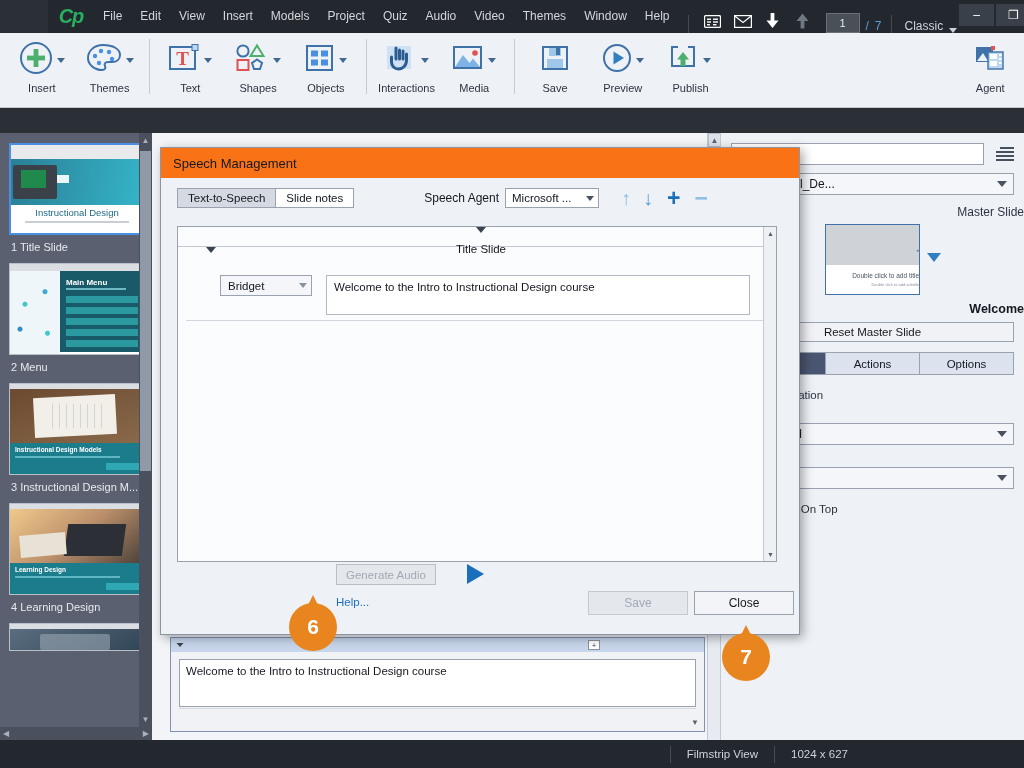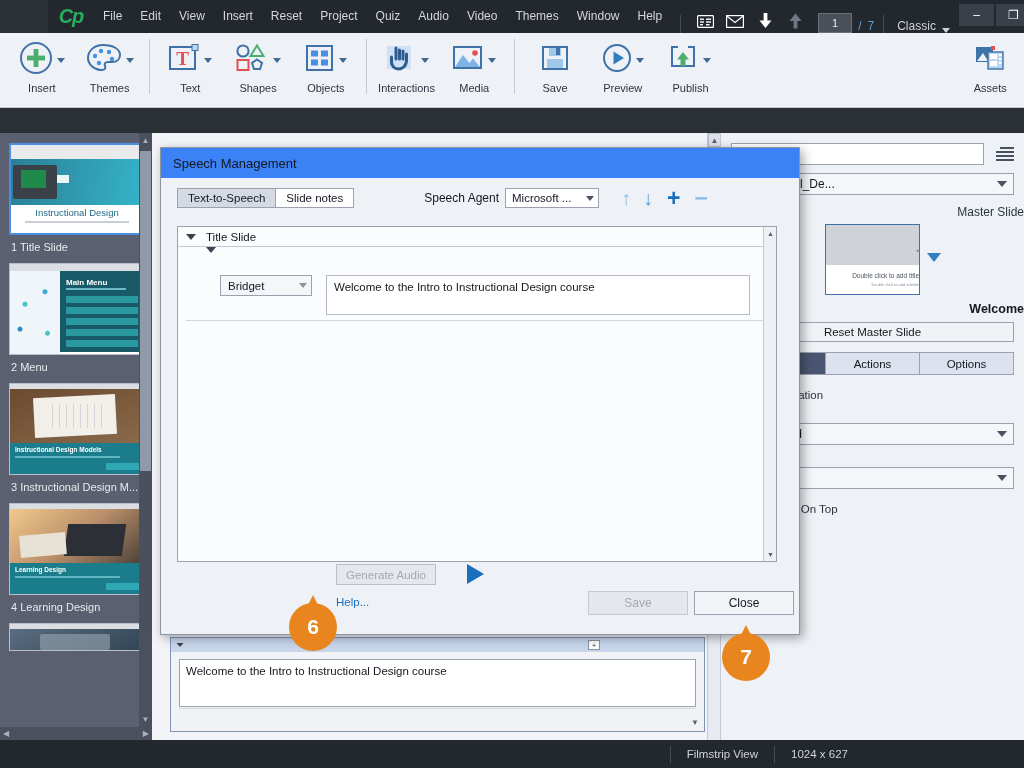--- a/index.html
+++ b/index.html
@@ -241,21 +241,21 @@
     border-left: 1px solid #474d57; height: 17px; line-height: 17px;
   }
 
   
   .dialog {
     position: absolute; left: 160px; top: 147px; width: 640px; height: 488px;
     background: #eef1f6; border: 1px solid #8d95a3;
     box-shadow: 3px 3px 10px rgba(0,0,0,0.35);
   }
   .dlg-titlebar {
-    height: 30px; background: #3b82f6; display: flex; align-items: center;
+    height: 30px; background: #f97316; display: flex; align-items: center;
     padding-left: 12px;
   }
   .dlg-title { font-size: 13px; color: #14181f; }
   .dlg-toolrow {
     height: 40px; display: flex; align-items: center; padding: 0 16px;
   }
   .tgl {
     height: 20px; font-size: 11.5px; color: #14181f; padding: 0 10px;
     border: 1px solid #9aa2b0; display: flex; align-items: center;
     background: #ffffff;
@@ -276,21 +276,21 @@
   }
   .dlg-list {
     position: absolute; left: 16px; top: 78px; width: 600px; height: 482px;
   }
   .lv {
     width: 600px; height: 336px; background: #fbfcfe;
     border: 1px solid #9aa2b0; position: relative; overflow: hidden;
   }
   .lv-header {
     height: 20px; border-bottom: 1px solid #c3c8d2; display: flex;
-    align-items: center; padding-left: 8px; gap: 10px;
+    align-items: center; padding-left: 8px; gap: 10px; flex-direction: column;
   }
   .tri {
     width: 0; height: 0; border-left: 5px solid transparent;
     border-right: 5px solid transparent; border-top: 6px solid #3b434f;
   }
   .lv-grouplabel { font-size: 11.5px; color: #14181f; }
   .lv-rowzone { padding: 6px 0 0 24px; }
   .voice-sel {
     width: 92px; height: 21px; background: #f4f6fa; border: 1px solid #9aa2b0;
     font-size: 11.5px; color: #14181f; display: flex; align-items: center;
@@ -367,21 +367,21 @@
 <body>
 
 <div id="app">
 
   <div class="menubar">
     <div class="cp-logo">Cp</div>
     <div class="menu-item">File</div>
     <div class="menu-item">Edit</div>
     <div class="menu-item">View</div>
     <div class="menu-item">Insert</div>
-    <div class="menu-item">Reset</div>
+    <div class="menu-item">Models</div>
     <div class="menu-item">Project</div>
     <div class="menu-item">Quiz</div>
     <div class="menu-item">Audio</div>
     <div class="menu-item">Video</div>
     <div class="menu-item">Themes</div>
     <div class="menu-item">Window</div>
     <div class="menu-item">Help</div>
 
     <div class="mb-sep"></div>
 
@@ -590,21 +590,21 @@
               <rect x="14" y="9" width="15" height="17" fill="#bcd7f0" stroke="#3f72a8" stroke-width="1.4"></rect>
               <rect x="16" y="11" width="7" height="5" fill="#fff"></rect>
               <rect x="16" y="18" width="7" height="5" fill="#fff"></rect>
               <rect x="25" y="11" width="2.5" height="2" fill="#fff"></rect>
               <rect x="25" y="15" width="2.5" height="2" fill="#fff"></rect>
               <rect x="25" y="19" width="2.5" height="2" fill="#fff"></rect>
               <rect x="17" y="3" width="4" height="4" fill="#e05252"></rect>
             </svg>
         </span>
       </div>
-      <div class="rb-label">Assets</div>
+      <div class="rb-label">Agent</div>
     </div>
   </div>
 
 
   <div class="filmstrip">
 
     <div class="slide-item">
       <div class="slide-thumb selected">
         <div class="art-band" style="top:0;height:14px;background:#e9eaec;"></div>
         <div class="art-band" style="top:14px;height:46px;background:linear-gradient(100deg,#2a7f96,#35b4c9);"></div>

